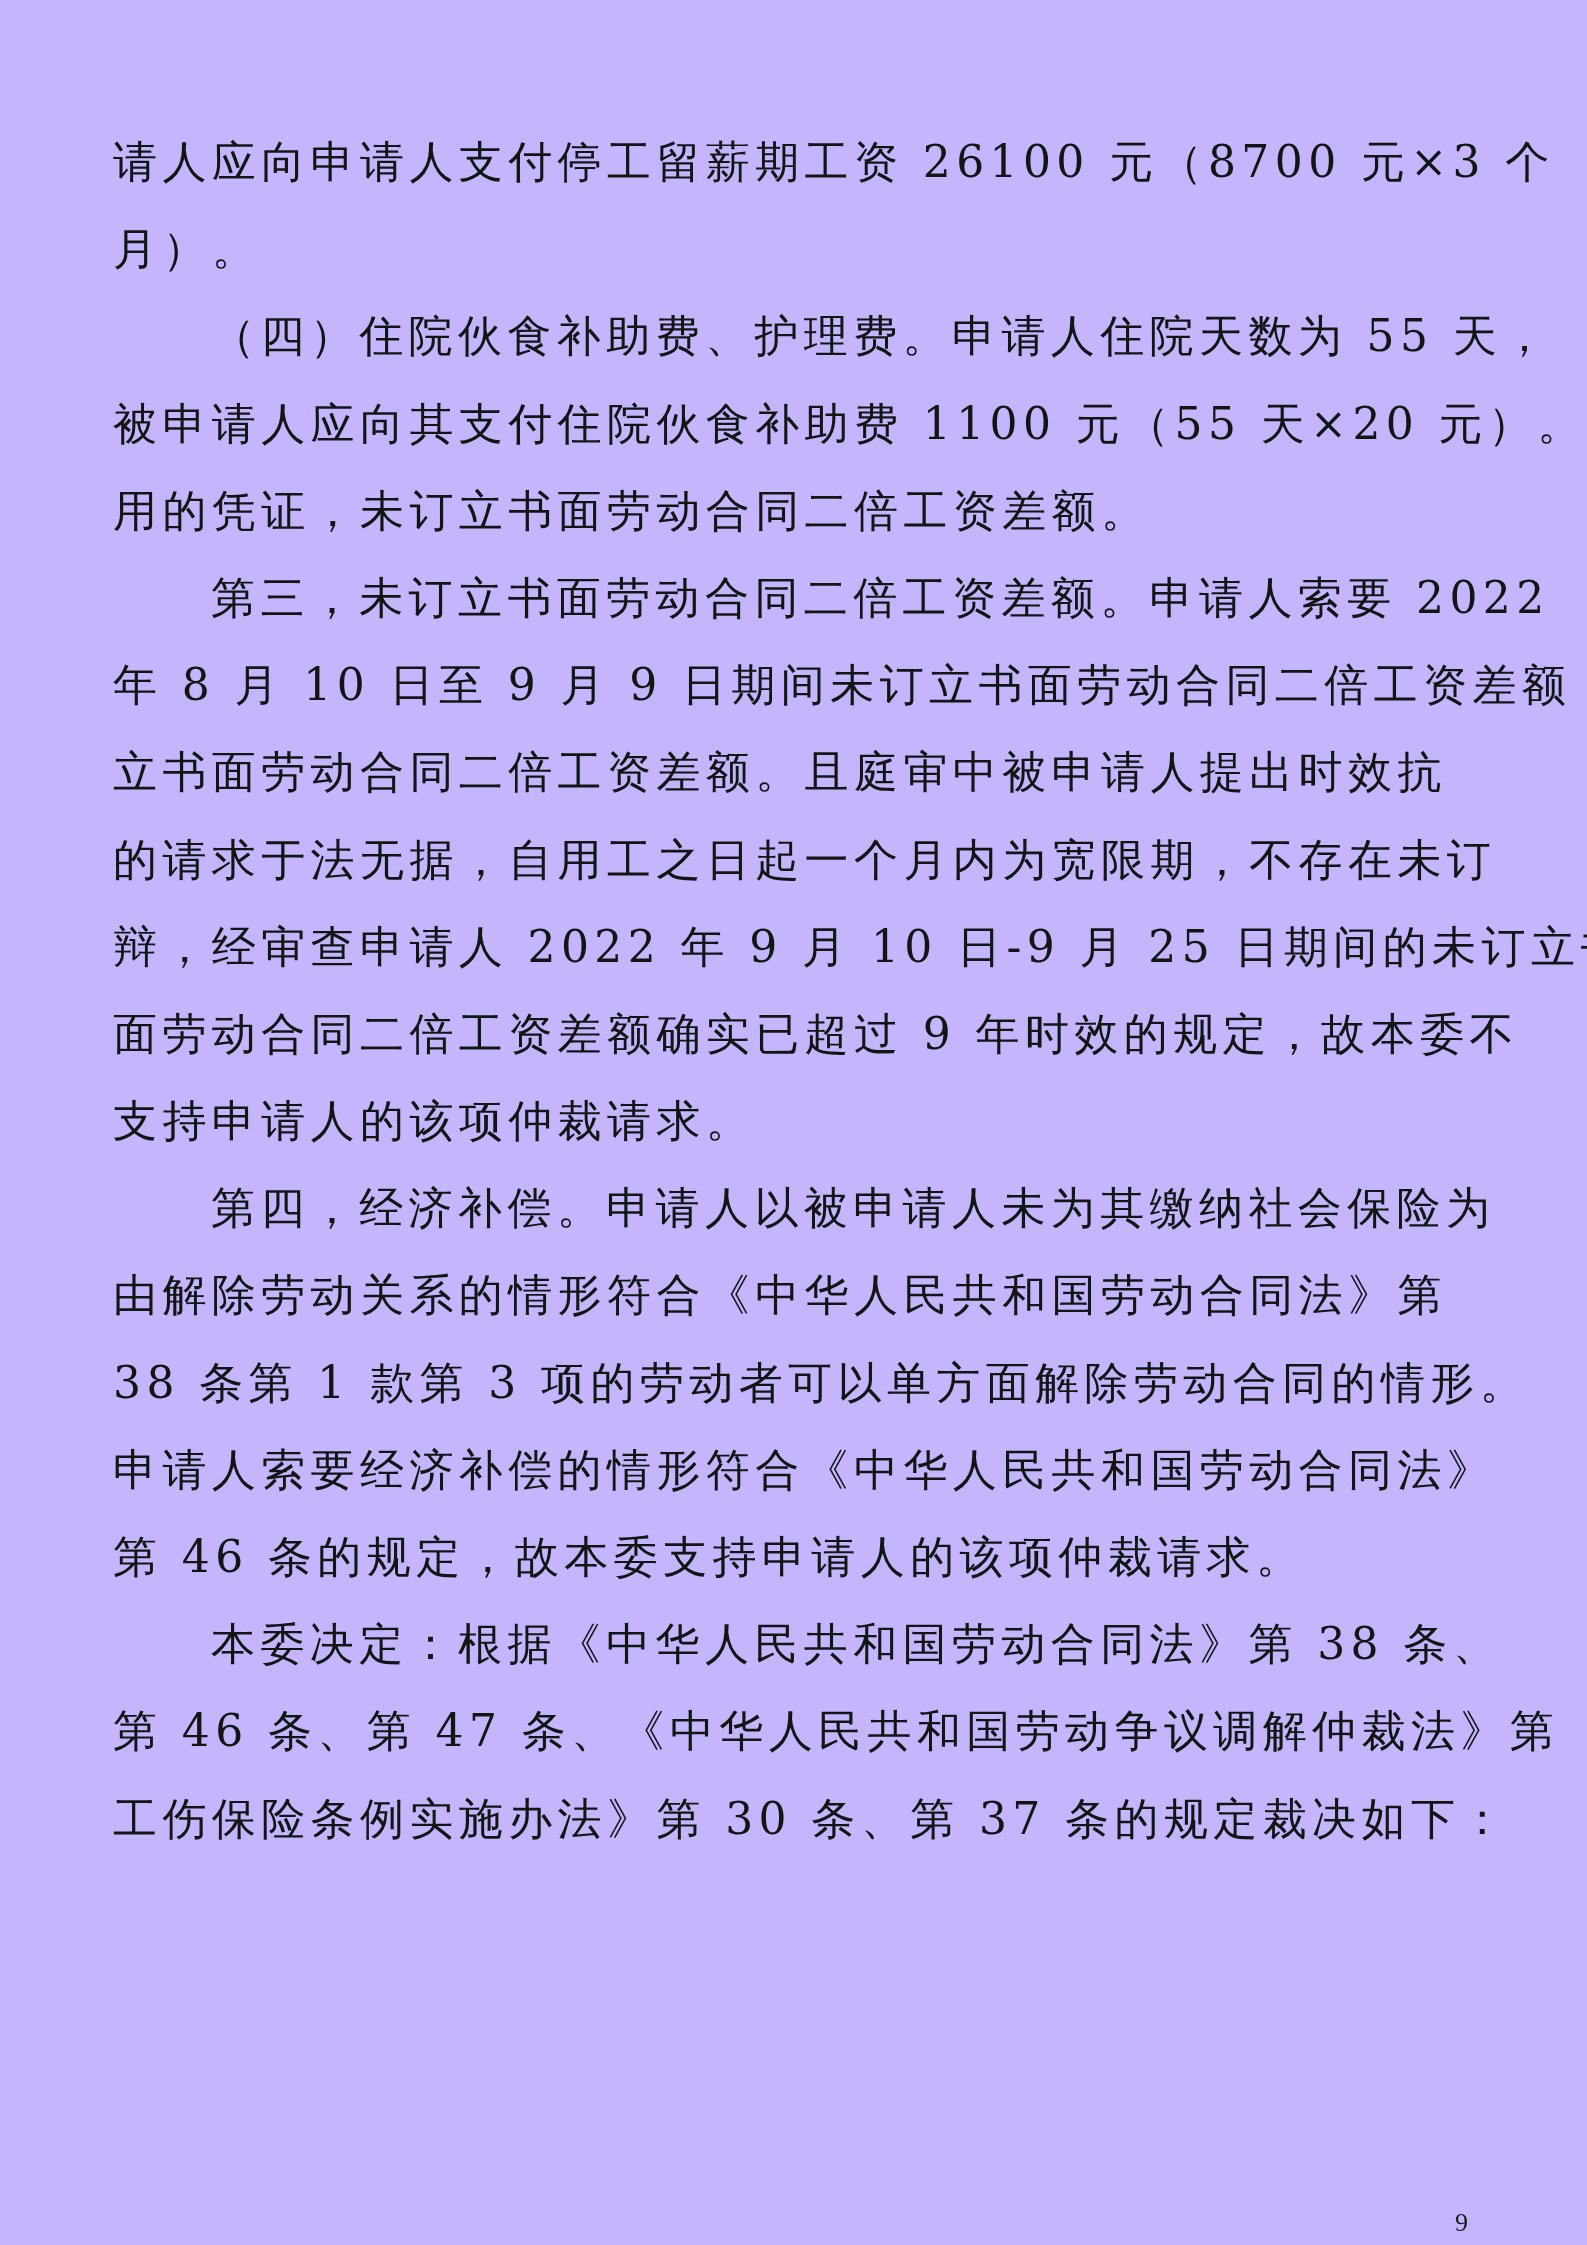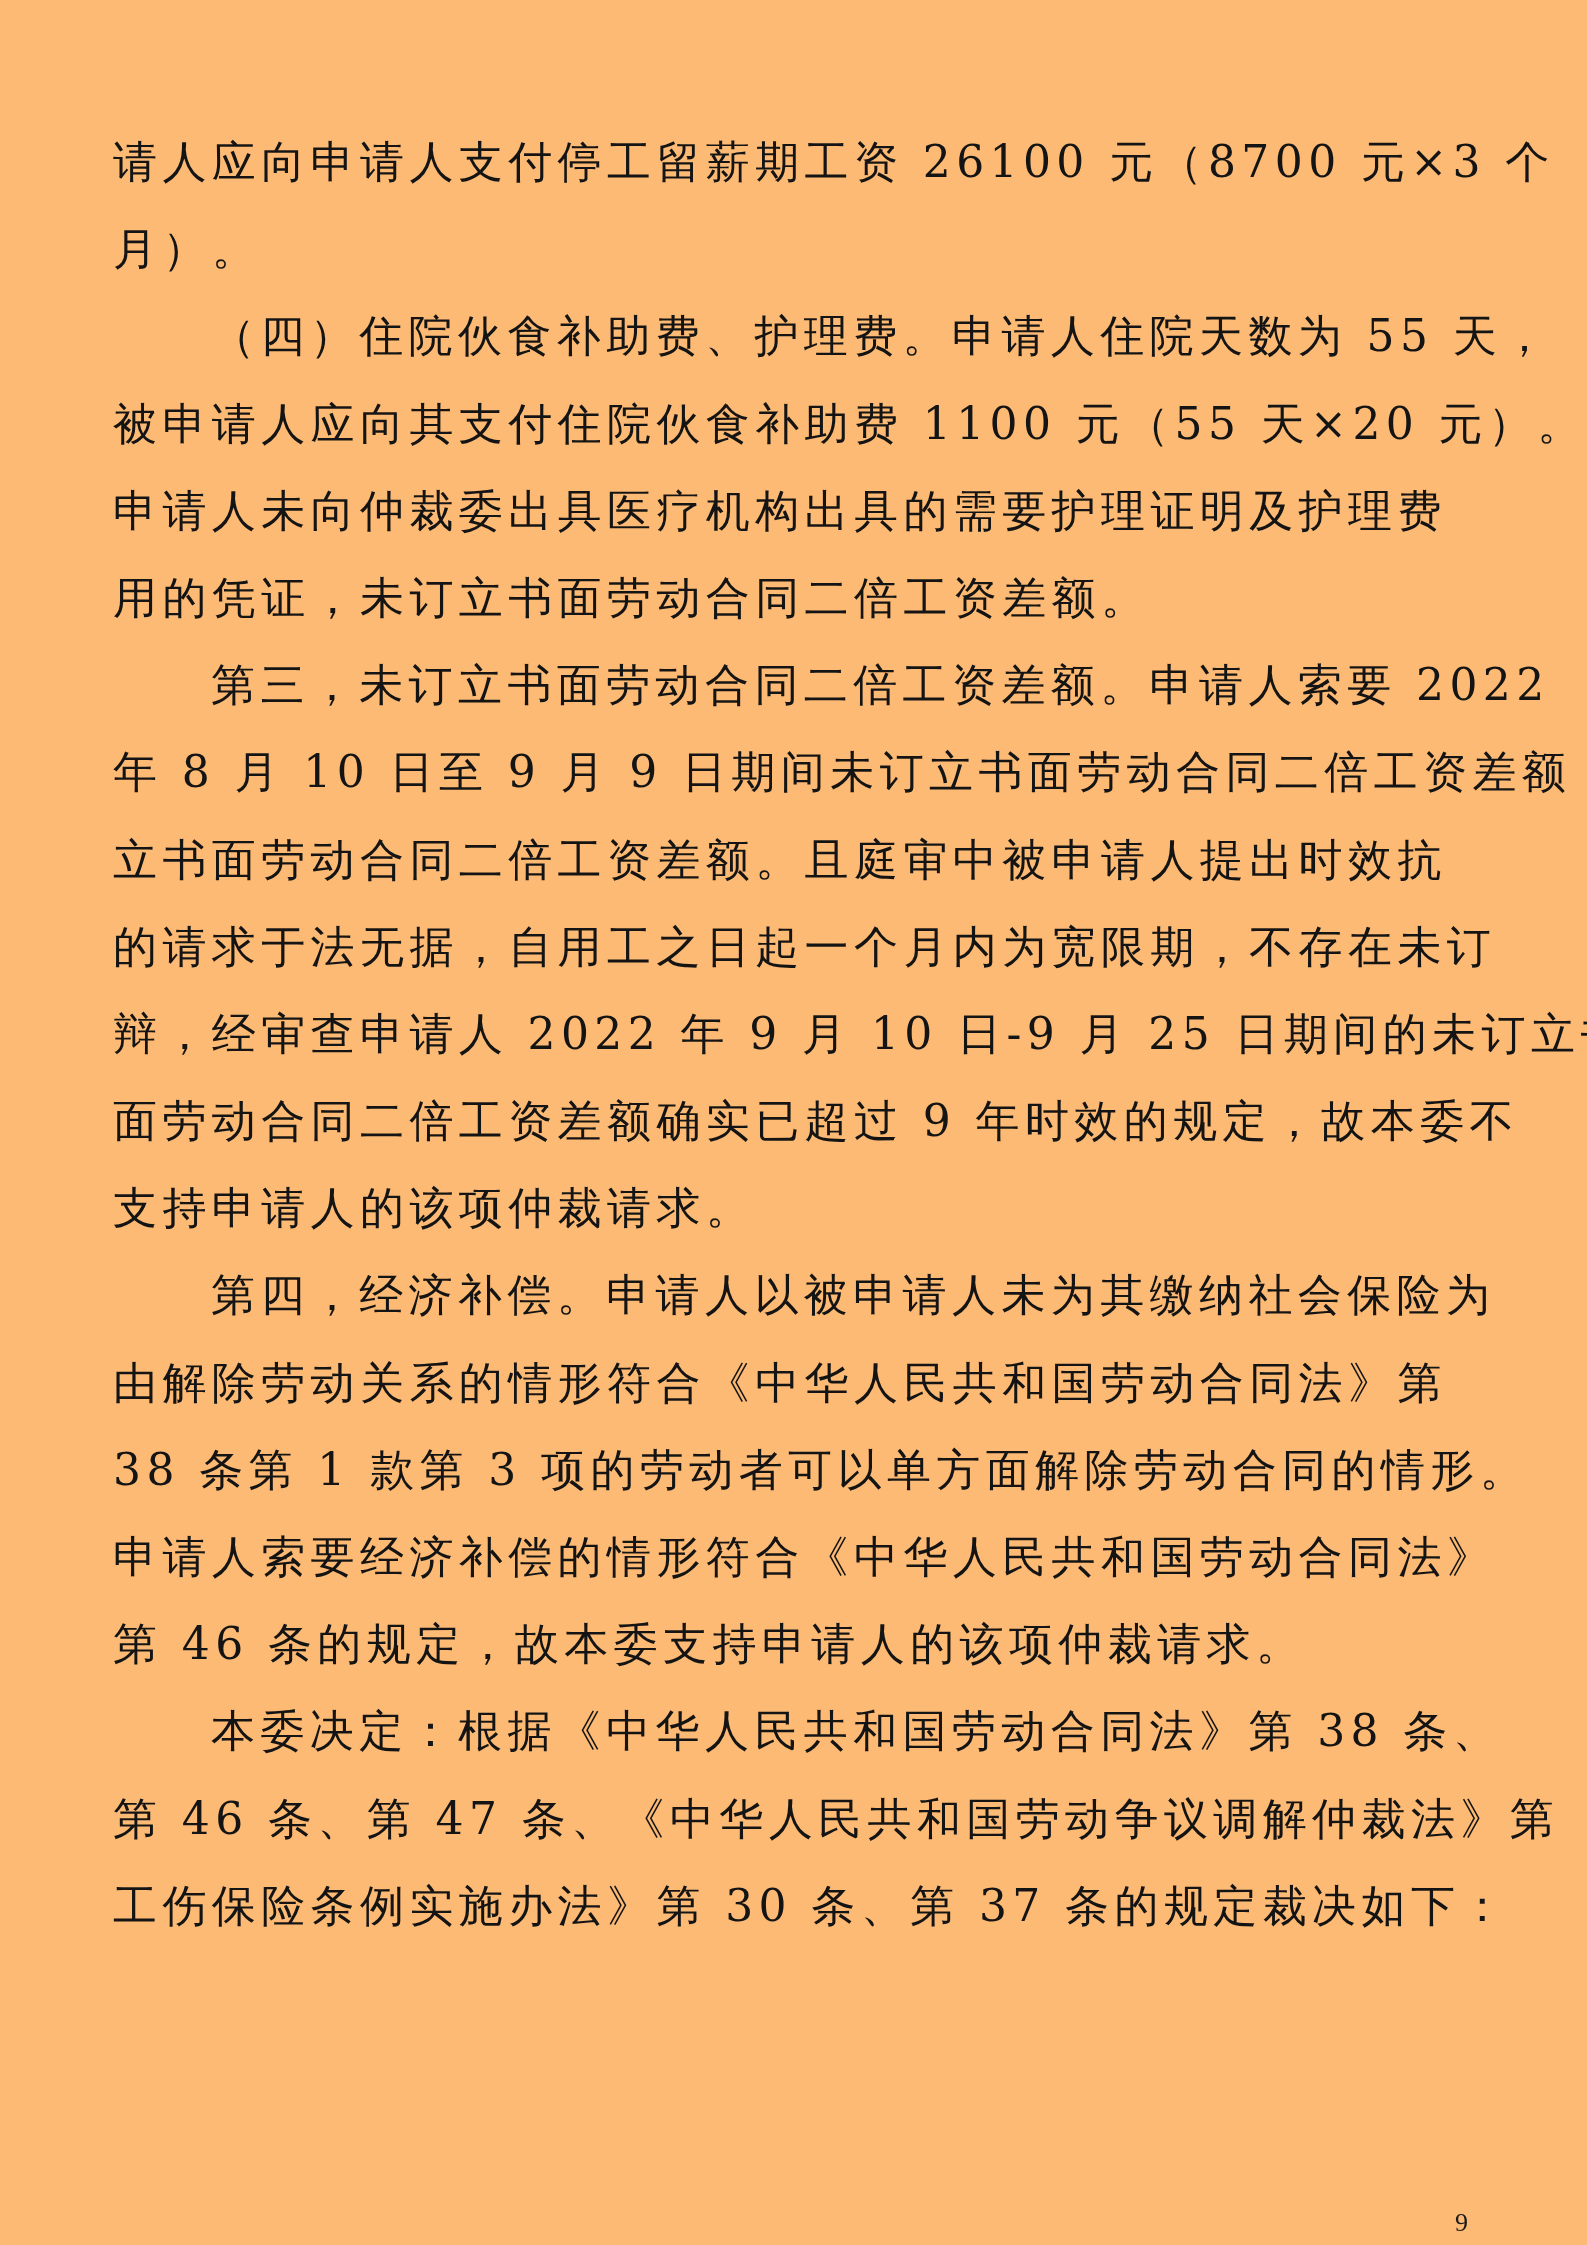--- a/index.html
+++ b/index.html
@@ -13,21 +13,21 @@
       position: relative;
       overflow: hidden;
       font-family: "DejaVu Serif", "Liberation Serif", serif;
       color: #141414;
     }
     .page {
       position: absolute;
       left: 0; top: 0;
       width: 1587px;
       height: 2245px;
-      background: #fdba74;
+      background: #c4b5fd;
     }
     .body-text {
       position: absolute;
       left: 113px;
       top: 118px;
       width: 1360px;
     }
     .line {
       height: 87.2px;
       line-height: 87.2px;
@@ -51,21 +51,20 @@
 <body>
 
 <div class="page">
   <div class="body-text">
 
     <div class="line">请人应向申请人支付停工留薪期工资 26100 元（8700 元×3 个</div>
     <div class="line">月）。</div>
 
     <div class="line indent">（四）住院伙食补助费、护理费。申请人住院天数为 55 天，</div>
     <div class="line">被申请人应向其支付住院伙食补助费 1100 元（55 天×20 元）。</div>
-    <div class="line">申请人未向仲裁委出具医疗机构出具的需要护理证明及护理费</div>
     <div class="line">用的凭证，未订立书面劳动合同二倍工资差额。</div>
 
     <div class="line indent">第三，未订立书面劳动合同二倍工资差额。申请人索要 2022</div>
     <div class="line">年 8 月 10 日至 9 月 9 日期间未订立书面劳动合同二倍工资差额</div>
     <div class="line">立书面劳动合同二倍工资差额。且庭审中被申请人提出时效抗</div>
     <div class="line">的请求于法无据，自用工之日起一个月内为宽限期，不存在未订</div>
     <div class="line">辩，经审查申请人 2022 年 9 月 10 日-9 月 25 日期间的未订立书</div>
     <div class="line">面劳动合同二倍工资差额确实已超过 9 年时效的规定，故本委不</div>
     <div class="line">支持申请人的该项仲裁请求。</div>
 

